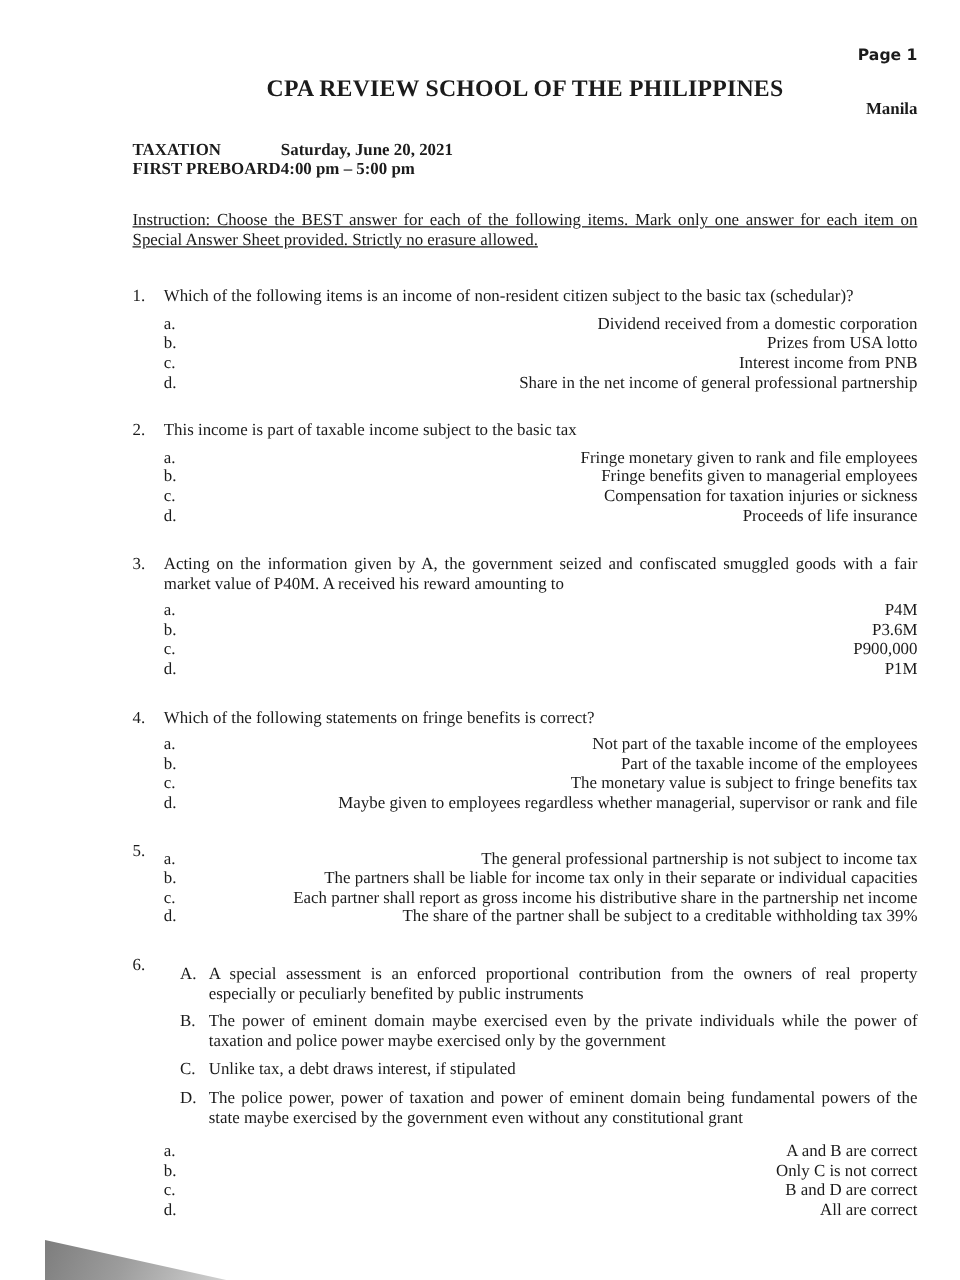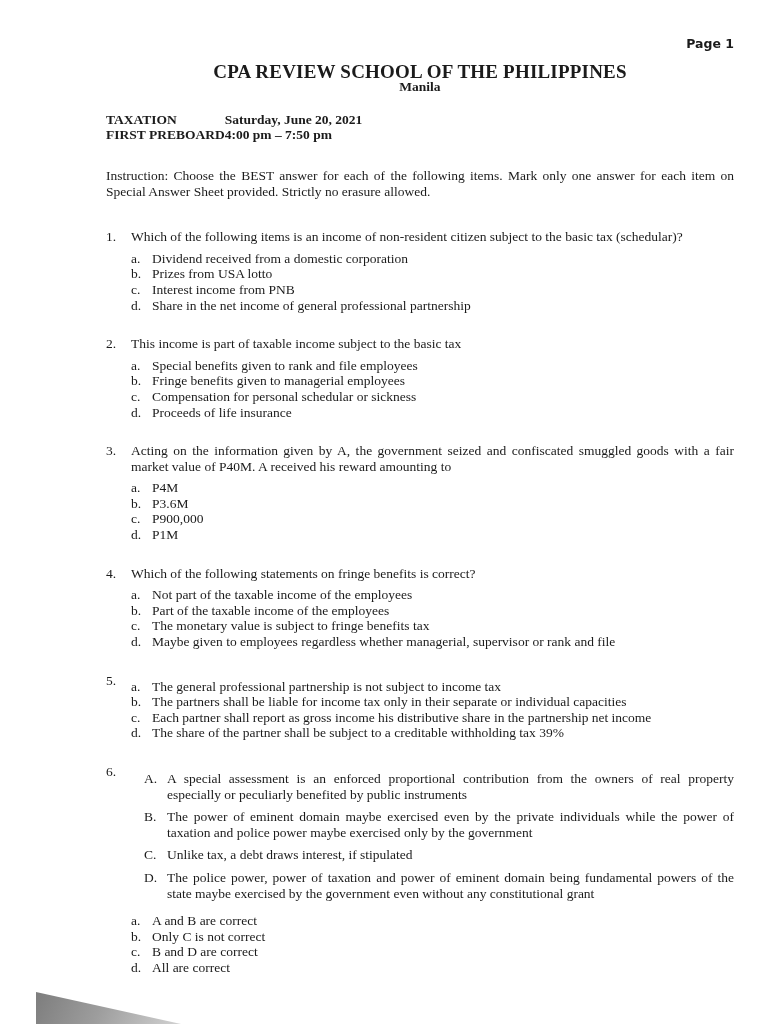--- a/index.html
+++ b/index.html
@@ -16,33 +16,33 @@
     margin-left:36px;
   }
   .page-label{
     text-align:right;
     font-family:"DejaVu Sans","Liberation Sans",sans-serif;
     font-weight:bold;font-size:12.5px;
     margin-bottom:12px;
   }
   .center-head{text-align:center;font-weight:bold;}
   .center-head .school{font-size:19px;letter-spacing:.2px;}
-  .center-head .city{font-size:13.5px;}
+  .center-head .city{font-size:13.5px;text-align:right;}
   .meta-row{display:flex;margin-top:17px;font-weight:bold;}
   .meta-right{width:192px;}
-  .instruction{margin:25px 0 0 0;text-align:justify;}
+  .instruction{margin:25px 0 0 0;text-align:justify;text-decoration:underline;}
   .questions{margin-top:30px;}
   .q{display:flex;margin-bottom:23px;}
   .qnum{width:25px;flex-shrink:0;}
   .qbody{flex:1;min-width:0;}
   .stem{text-align:justify;}
   .choices{margin-top:6px;}
   .choice{display:flex;}
   .cl{width:21px;flex-shrink:0;}
-  .ct{flex:1;}
+  .ct{flex:1;text-align:right;}
   .statements{margin-top:0;}
   .statement{display:flex;margin-left:13px;margin-top:7px;}
   .sl{width:23px;flex-shrink:0;}
   .st{flex:1;text-align:justify;}
   .q6-choices{margin-top:12px;}
   .corner{
     position:absolute;left:0;bottom:0;
     width:145px;height:32px;
     background:linear-gradient(115deg,#7d7d7d 0%,#9d9d9d 45%,#d2d2d2 100%);
     clip-path:polygon(0 0,0 100%,100% 100%);
@@ -60,21 +60,21 @@
     <div class="city">Manila</div>
   </div>
 
   <div class="meta-row">
     <div class="meta-left">
       <div>TAXATION</div>
       <div>FIRST PREBOARD</div>
     </div>
     <div class="meta-right">
       <div>Saturday, June 20, 2021</div>
-      <div>4:00 pm – 7:50 pm</div>
+      <div>4:00 pm – 5:00 pm</div>
     </div>
   </div>
 
   <p class="instruction">Instruction: Choose the BEST answer for each of the following items. Mark only one answer for each item on Special Answer Sheet provided. Strictly no erasure allowed.</p>
 
   <div class="questions">
 
     <div class="q">
       <span class="qnum">1.</span>
       <div class="qbody">
@@ -100,29 +100,29 @@
       </div>
     </div>
 
     <div class="q">
       <span class="qnum">2.</span>
       <div class="qbody">
         <div class="stem">This income is part of taxable income subject to the basic tax</div>
         <div class="choices">
           <div class="choice">
               <span class="cl">a.</span>
-              <span class="ct">Special benefits given to rank and file employees</span>
+              <span class="ct">Fringe monetary given to rank and file employees</span>
             </div>
           <div class="choice">
               <span class="cl">b.</span>
               <span class="ct">Fringe benefits given to managerial employees</span>
             </div>
           <div class="choice">
               <span class="cl">c.</span>
-              <span class="ct">Compensation for personal schedular or sickness</span>
+              <span class="ct">Compensation for taxation injuries or sickness</span>
             </div>
           <div class="choice">
               <span class="cl">d.</span>
               <span class="ct">Proceeds of life insurance</span>
             </div>
         </div>
       </div>
     </div>
 
     <div class="q">

